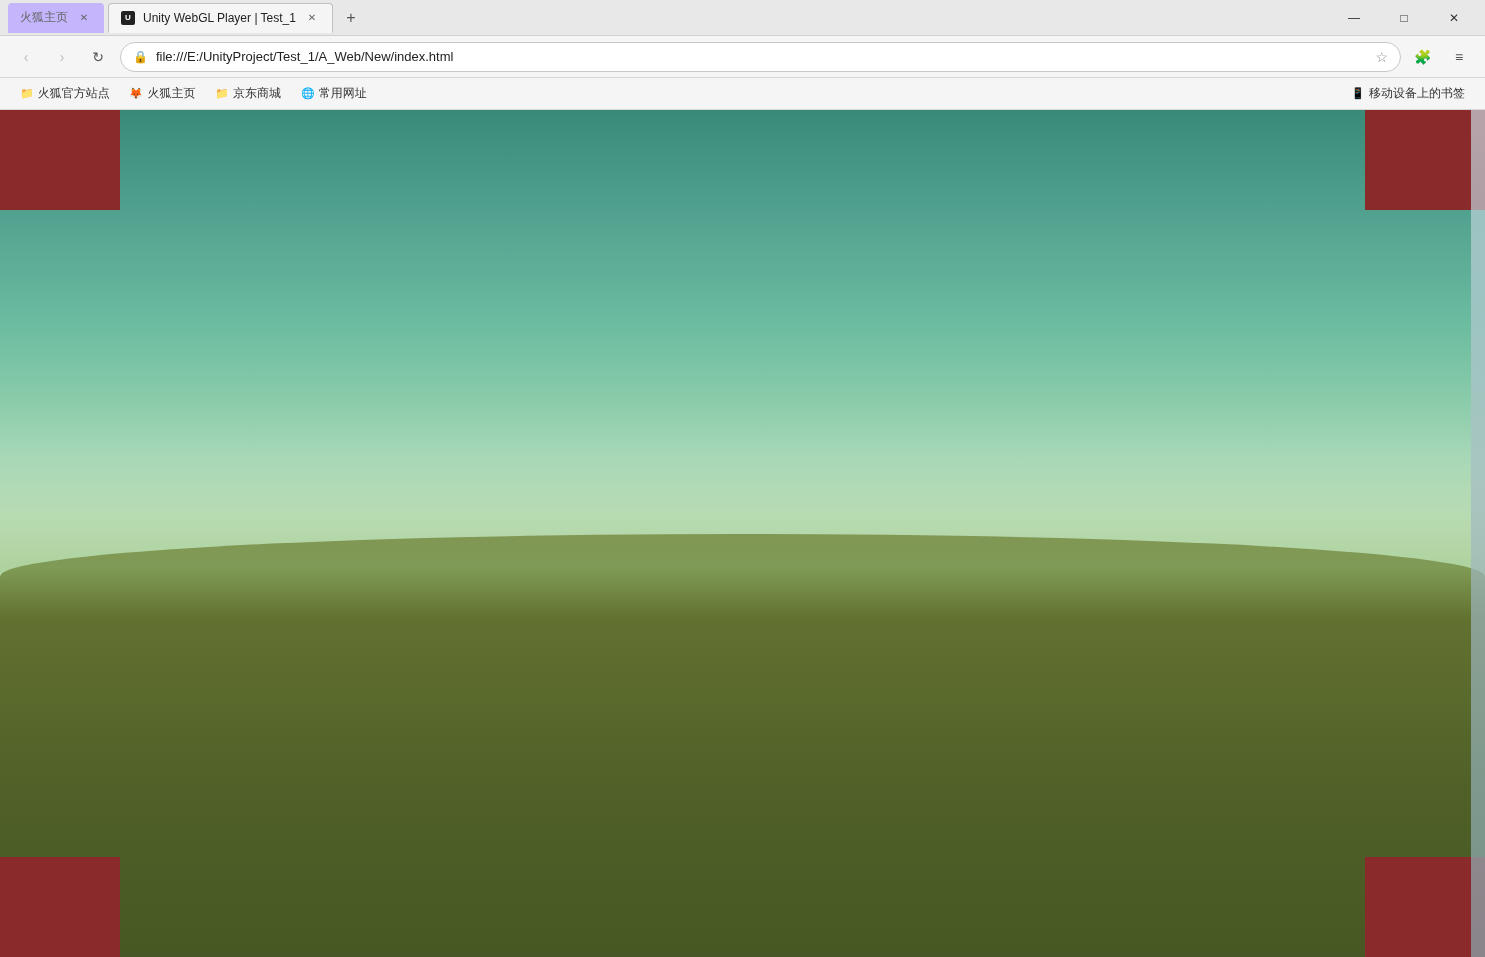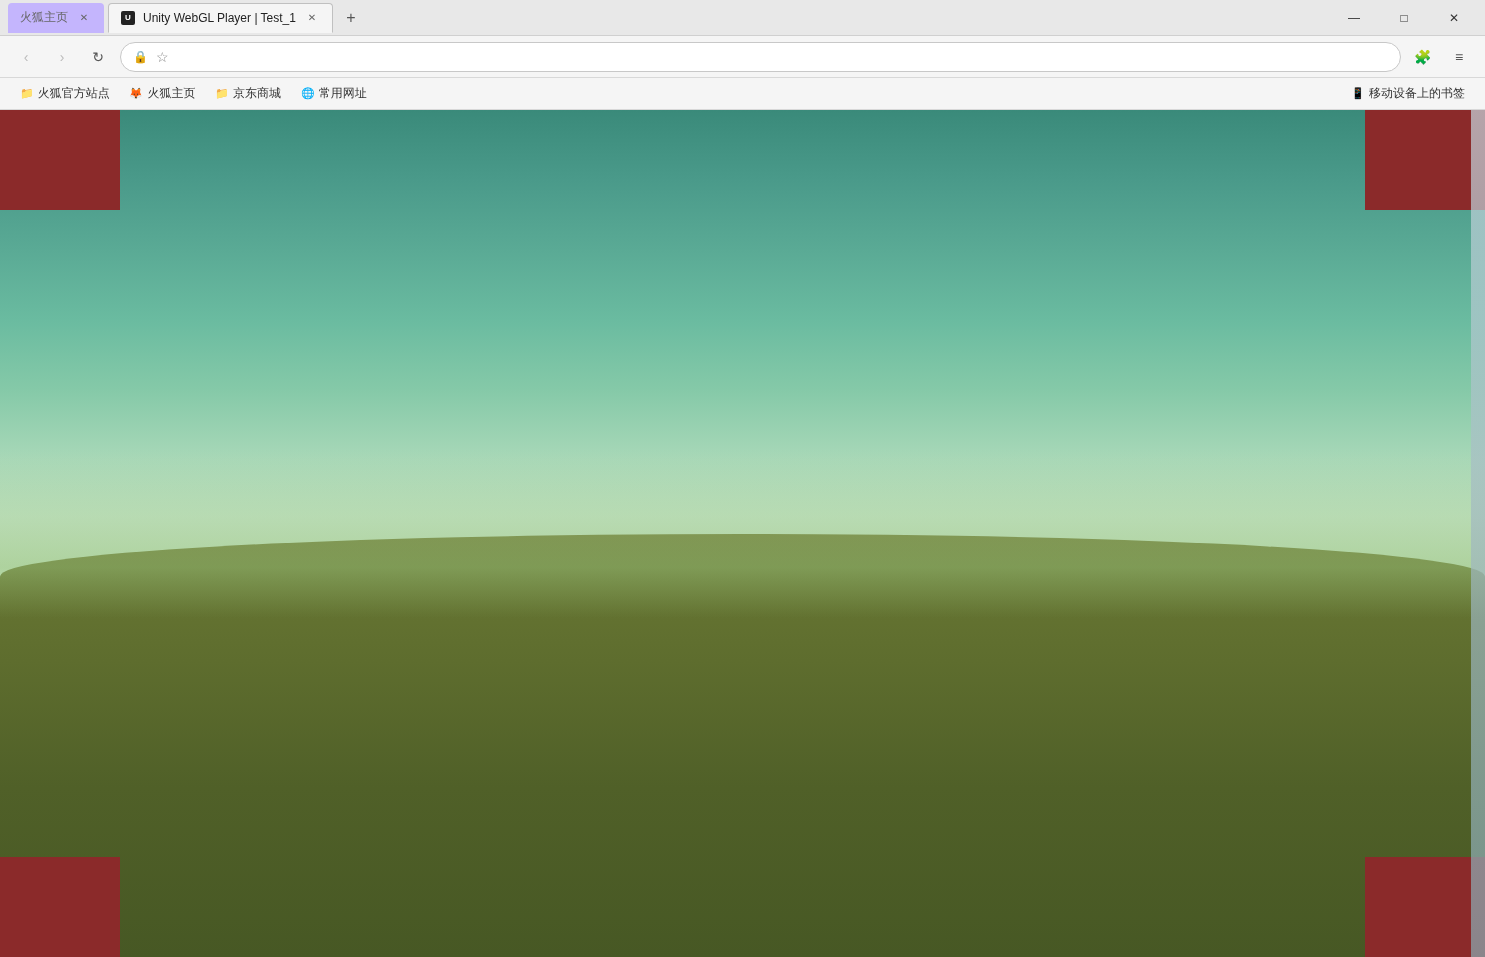--- a/index.html
+++ b/index.html
@@ -198,20 +198,21 @@
     </div>
   </div>
 
   <div class="address-bar">
     <div class="nav-btn disabled">‹</div>
     <div class="nav-btn disabled">›</div>
     <div class="nav-btn">↻</div>
 
     <div class="url-bar">
       <span class="url-bar-icon">🔒</span>
+      <span class="url-text">file:///E:/UnityProject/Test_1/A_Web/New/index.html</span>
       <span class="star-btn">☆</span>
     </div>
 
     <div class="toolbar-btn">🧩</div>
     <div class="toolbar-btn">≡</div>
   </div>
 
   <div class="bookmarks-bar">
     <div class="bookmark-item">
       <span class="bookmark-icon">📁</span>

